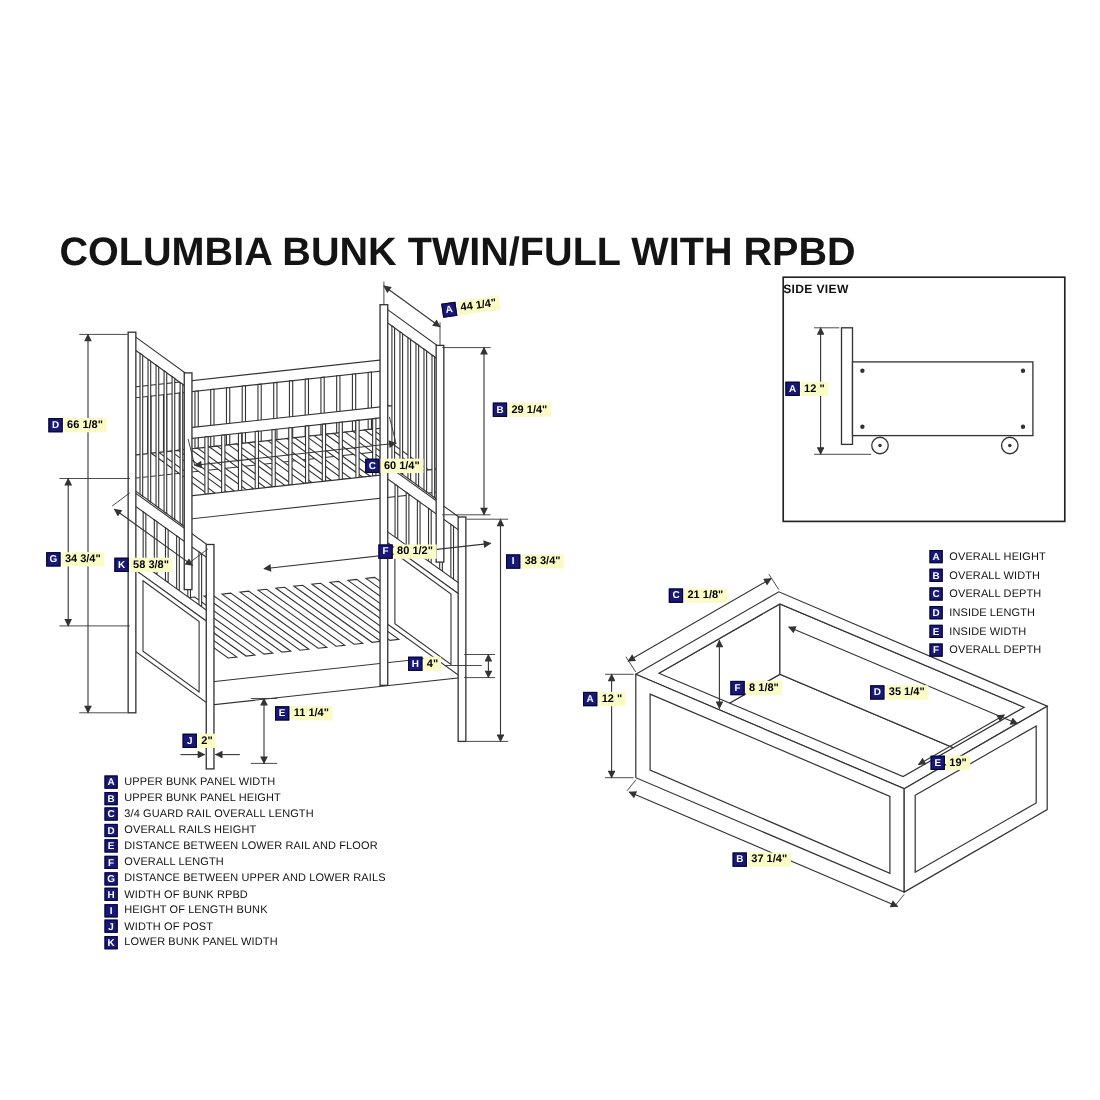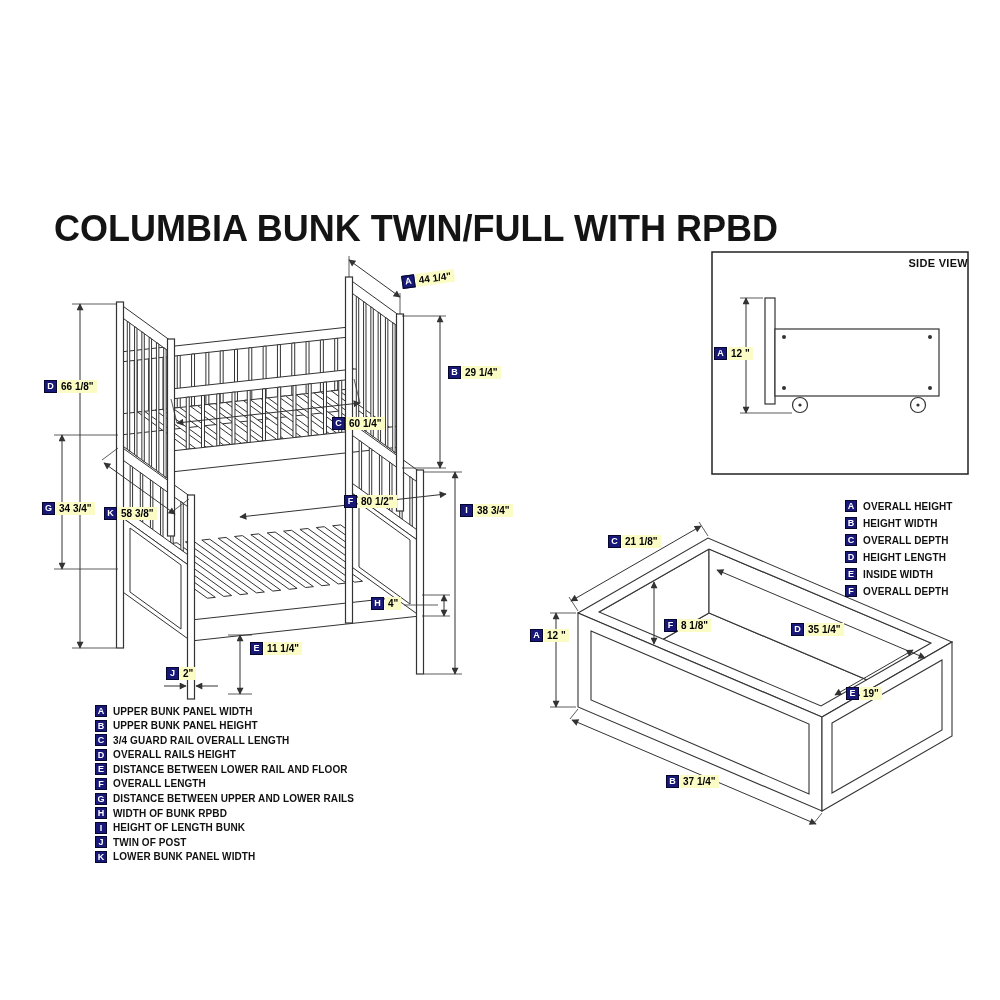--- a/index.html
+++ b/index.html
@@ -6,26 +6,26 @@
   html,body{width:1000px;height:1000px;background:#fff;font-family:"Liberation Sans",sans-serif;overflow:hidden;}
   #stage{position:absolute;left:0;top:0;width:1000px;height:1000px;background:#fff;margin-top:36px;}
   svg{position:absolute;left:0;top:0;}
   .title{position:absolute;left:54px;top:172px;font-size:36px;font-weight:bold;color:#141414;white-space:nowrap;z-index:4;}
   .dim{position:absolute;display:flex;align-items:center;z-index:6;}
   .dim .b{display:inline-block;width:13px;height:13px;background:#181878;border:1px solid #05052e;color:#fff;font-size:9px;font-weight:bold;line-height:11px;text-align:center;}
   .dim .v{display:inline-block;background:#fbfbc6;color:#000;font-size:10px;font-weight:bold;line-height:13px;padding:0 3px;margin-left:1px;white-space:nowrap;}
   .legend{position:absolute;z-index:6;}
   .leg-row{display:flex;align-items:center;}
   .leg-badge{flex:0 0 auto;width:12px;height:12px;background:#181878;border:1px solid #05052e;color:#fff;font-size:9px;font-weight:bold;line-height:10px;text-align:center;}
-  .leg-text{margin-left:6px;font-size:10px;font-weight:bold;color:#101010;white-space:nowrap;letter-spacing:0.1px;}
+  .leg-text{margin-left:6px;font-size:10px;font-weight:normal;color:#101010;white-space:nowrap;letter-spacing:0.1px;}
   #bunk-legend{left:95px;top:669px;}
   #bunk-legend .leg-row{margin-bottom:2.6px;}
   #drawer-legend{left:845px;top:464px;}
   #drawer-legend .leg-row{margin-bottom:5px;}
-  .sv-title{position:absolute;left:712px;top:221px;width:256px;text-align:right;font-size:11px;font-weight:bold;color:#111;letter-spacing:0.3px;z-index:6;}
+  .sv-title{position:absolute;left:712px;top:221px;width:256px;text-align:left;font-size:11px;font-weight:bold;color:#111;letter-spacing:0.3px;z-index:6;}
 </style>
 </head>
 <body>
 
 <div id="stage">
 
   <svg width="1000" height="1000" viewBox="0 0 1000 1000">
     <defs>
       <marker id="aE" viewBox="0 0 10 10" refX="9" refY="5" markerWidth="9" markerHeight="7" orient="auto" markerUnits="userSpaceOnUse">
           <path d="M0,0 L10,5 L0,10 Z" fill="#333"></path>
@@ -344,29 +344,29 @@
       <span class="v">37 1/4"</span>
   </div>
 
   <div class="legend" id="drawer-legend">
     <div class="leg-row">
         <span class="leg-badge">A</span>
         <span class="leg-text">OVERALL HEIGHT</span>
       </div>
     <div class="leg-row">
         <span class="leg-badge">B</span>
-        <span class="leg-text">HEIGHT WIDTH</span>
+        <span class="leg-text">OVERALL WIDTH</span>
       </div>
     <div class="leg-row">
         <span class="leg-badge">C</span>
         <span class="leg-text">OVERALL DEPTH</span>
       </div>
     <div class="leg-row">
         <span class="leg-badge">D</span>
-        <span class="leg-text">HEIGHT LENGTH</span>
+        <span class="leg-text">INSIDE LENGTH</span>
       </div>
     <div class="leg-row">
         <span class="leg-badge">E</span>
         <span class="leg-text">INSIDE WIDTH</span>
       </div>
     <div class="leg-row">
         <span class="leg-badge">F</span>
         <span class="leg-text">OVERALL DEPTH</span>
       </div>
   </div>
@@ -403,21 +403,21 @@
     <div class="leg-row">
         <span class="leg-badge">H</span>
         <span class="leg-text">WIDTH OF BUNK RPBD</span>
       </div>
     <div class="leg-row">
         <span class="leg-badge">I</span>
         <span class="leg-text">HEIGHT OF LENGTH BUNK</span>
       </div>
     <div class="leg-row">
         <span class="leg-badge">J</span>
-        <span class="leg-text">TWIN OF POST</span>
+        <span class="leg-text">WIDTH OF POST</span>
       </div>
     <div class="leg-row">
         <span class="leg-badge">K</span>
         <span class="leg-text">LOWER BUNK PANEL WIDTH</span>
       </div>
   </div>
 
 </div>
 
 </body></html>

